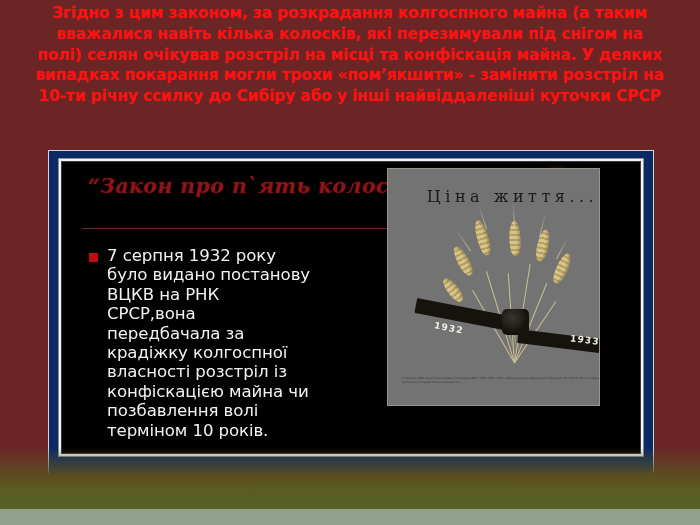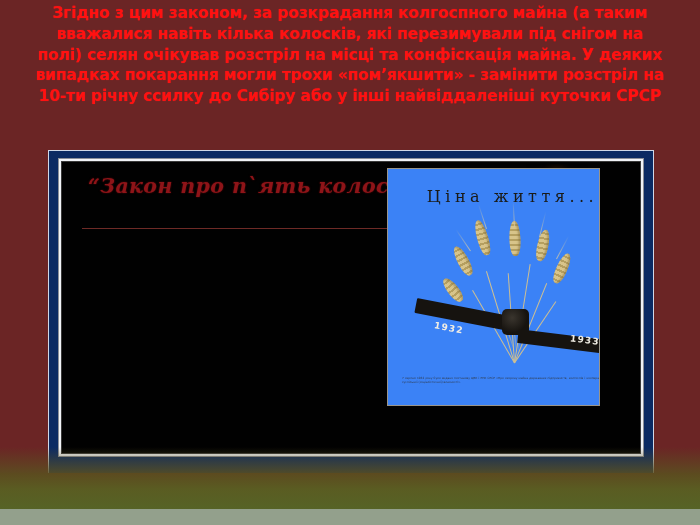--- a/index.html
+++ b/index.html
@@ -200,21 +200,21 @@
     white-space: pre-line;
   }
 
   
   #photo-panel {
     position: absolute;
     left: 325px;
     top: 6px;
     width: 213px;
     height: 238px;
-    background: #3b82f6;
+    background: #737373;
     border: 1px solid #9a958a;
     box-sizing: border-box;
     overflow: hidden;
   }
   #photo-caption {
     position: absolute;
     left: 0;
     top: 18px;
     width: 249px;
     text-align: center;
@@ -349,20 +349,33 @@
       <div id="slide-title">“Закон про п`ять колосків”</div>
       <div id="title-rule"></div>
 
       <div id="candle-photo">
         <div class="candle-drip"></div>
         <div class="candle-body"></div>
         <div class="candle-wick"></div>
         <div class="candle-flame"></div>
       </div>
 
+      <div id="bullet-block">
+        <div id="bullet-marker"></div>
+        <div id="bullet-text">7 серпня 1932 року
+було видано постанову
+ВЦКВ на РНК
+СРСР,вона
+передбачала за
+крадіжку колгоспної
+власності розстріл із
+конфіскацією майна чи
+позбавлення волі
+терміном 10 років.</div>
+      </div>
 
       <div id="photo-panel">
         <div id="photo-caption">Ціна життя...</div>
 
         <div id="wheat-art">
 
           <div class="stalk" style="transform:rotate(-30deg);height:84px;"></div>
           <div class="stalk" style="transform:rotate(-17deg);height:96px;"></div>
           <div class="stalk" style="transform:rotate(-4deg);height:90px;"></div>
           <div class="stalk" style="transform:rotate(9deg);height:100px;"></div>

